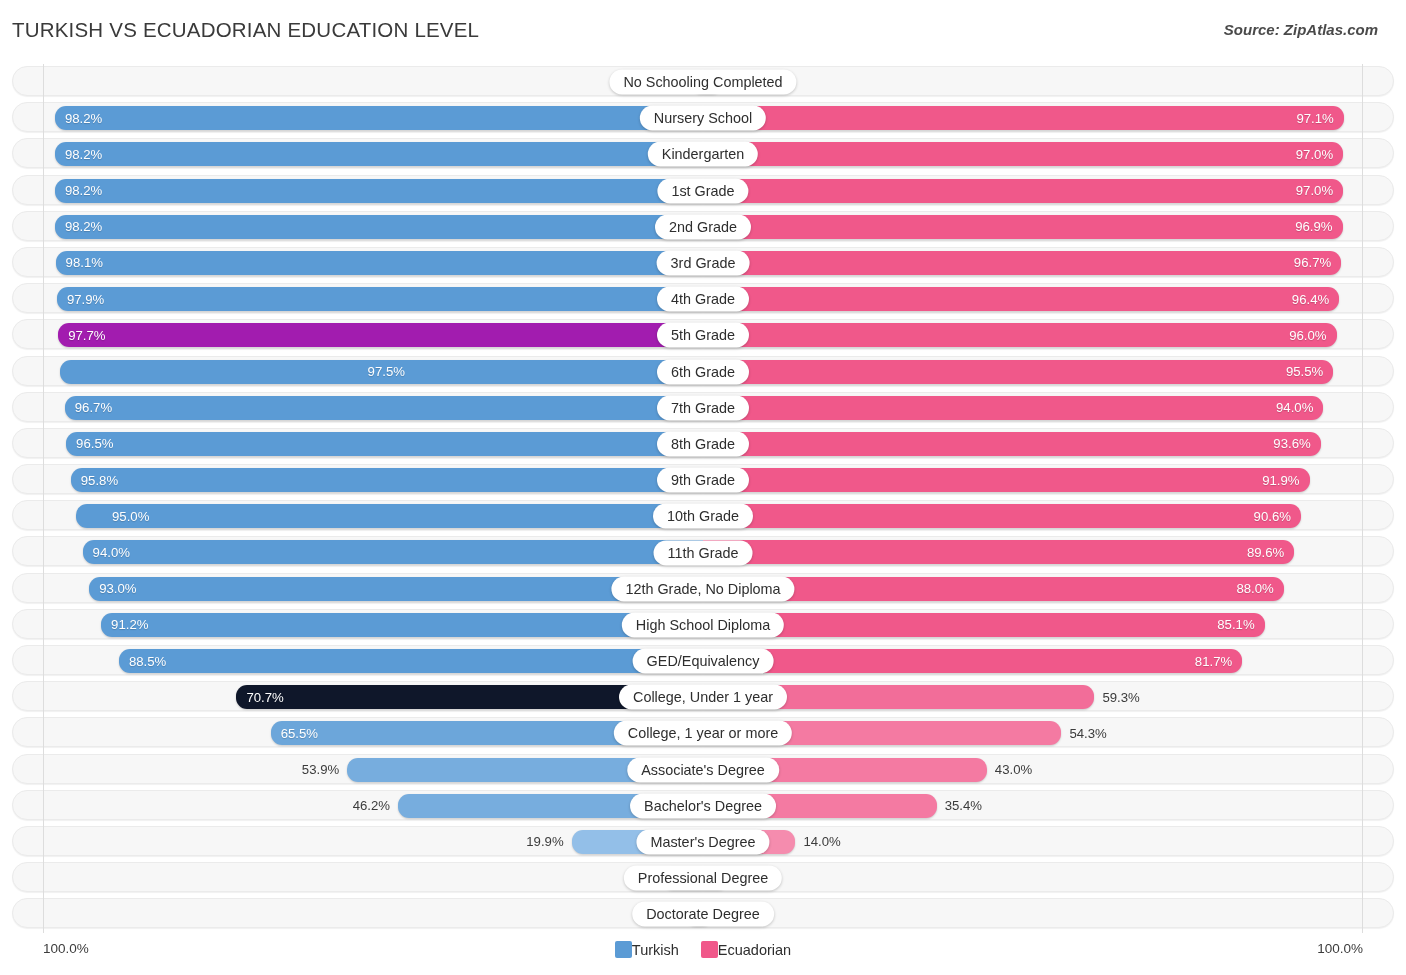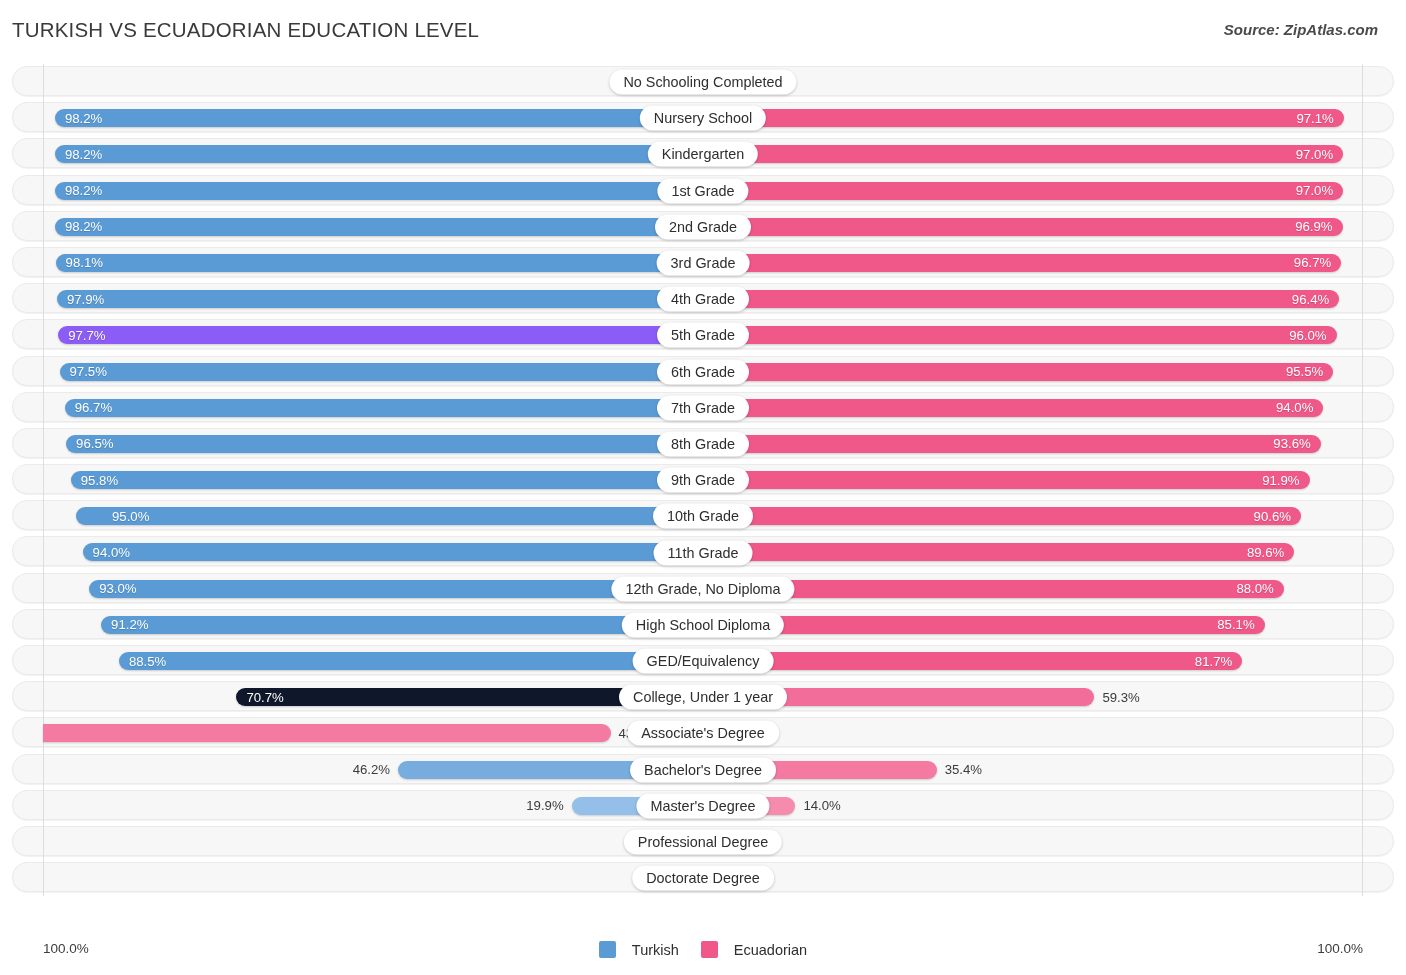--- a/index.html
+++ b/index.html
@@ -91,21 +91,21 @@
     height: 100%;
     display: flex;
     align-items: center;
     position: relative;
     min-width: 0;
   }
   .side.left { justify-content: flex-end; }
   .side.right { justify-content: flex-start; }
 
   .bar {
-    height: 18px;
+    height: 24px;
     border-radius: 11px;
     display: flex;
     align-items: center;
     position: relative;
     box-shadow: 0 1px 2px rgba(0,0,0,.18);
   }
   .bar.left {
     justify-content: flex-start;
     padding-left: 10px;
     border-top-right-radius: 0;
@@ -168,21 +168,21 @@
     left: 0; right: 0;
     top: 4px;
     display: flex;
     justify-content: center;
     align-items: center;
     gap: 22px;
   }
   .legend-item {
     display: flex;
     align-items: center;
-    gap: 16px;
+    gap: 0;
   }
   .swatch {
     width: 17px; height: 17px;
     border-radius: 2px;
     display: inline-block;
   }
   .legend-label {
     font-size: 14.5px;
     color: #2e2e2e;
   }
@@ -321,39 +321,39 @@
           </div>
         </div>
         <div class="pill">4th Grade</div>
       </div>
       <div class="row">
         <div class="track"></div>
         <div class="vrule-left"></div>
         <div class="vrule-right"></div>
         <div class="halves">
           <div class="side left">
-            <div class="bar left" style="width: 97.7%; background: #8b5cf6;">
+            <div class="bar left" style="width: 97.7%; background: #a21caf;">
               <span class="inlabel">97.7%</span>
             </div>
           </div>
           <div class="side right">
             <div class="bar right" style="width: 96%; background: rgb(240, 88, 138);">
               <span class="inlabel">96.0%</span>
             </div>
           </div>
         </div>
         <div class="pill">5th Grade</div>
       </div>
       <div class="row">
         <div class="track"></div>
         <div class="vrule-left"></div>
         <div class="vrule-right"></div>
         <div class="halves">
           <div class="side left">
-            <div class="bar left" style="width: 97.5%; background: rgb(91, 155, 213);">
+            <div class="bar left" style="width: 97.5%; background: rgb(91, 155, 213); justify-content: center;">
               <span class="inlabel">97.5%</span>
             </div>
           </div>
           <div class="side right">
             <div class="bar right" style="width: 95.5%; background: rgb(240, 88, 138);">
               <span class="inlabel">95.5%</span>
             </div>
           </div>
         </div>
         <div class="pill">6th Grade</div>
@@ -517,20 +517,41 @@
             <span class="outlabel">59.3%</span>
           </div>
         </div>
         <div class="pill">College, Under 1 year</div>
       </div>
       <div class="row">
         <div class="track"></div>
         <div class="vrule-left"></div>
         <div class="vrule-right"></div>
         <div class="halves">
+          <div class="side left">
+            <div class="bar left" style="width: 65.5%; background: rgb(108, 166, 218);">
+              <span class="inlabel">65.5%</span>
+            </div>
+          </div>
+          <div class="side right">
+            <div class="bar right" style="width: 54.3%; background: rgb(244, 122, 162);"></div>
+            <span class="outlabel">54.3%</span>
+          </div>
+        </div>
+        <div class="pill">College, 1 year or more</div>
+      </div>
+      <div class="row">
+        <div class="track"></div>
+        <div class="vrule-left"></div>
+        <div class="vrule-right"></div>
+        <div class="halves">
+          <div class="side left">
+            <span class="outlabel">53.9%</span>
+            <div class="bar left" style="width: 53.9%; background: rgb(119, 173, 222);"></div>
+          </div>
           <div class="side right">
             <div class="bar right" style="width: 43%; background: rgb(244, 122, 162);"></div>
             <span class="outlabel">43.0%</span>
           </div>
         </div>
         <div class="pill">Associate's Degree</div>
       </div>
       <div class="row">
         <div class="track"></div>
         <div class="vrule-left"></div>

